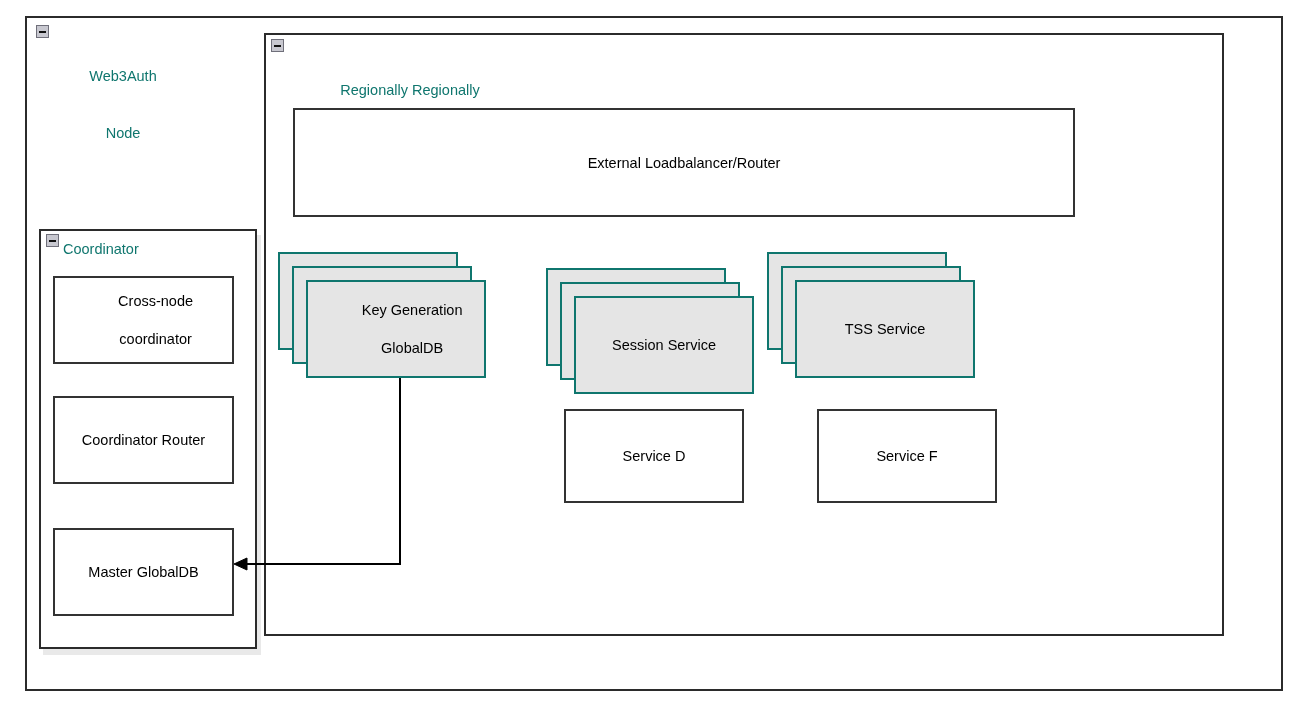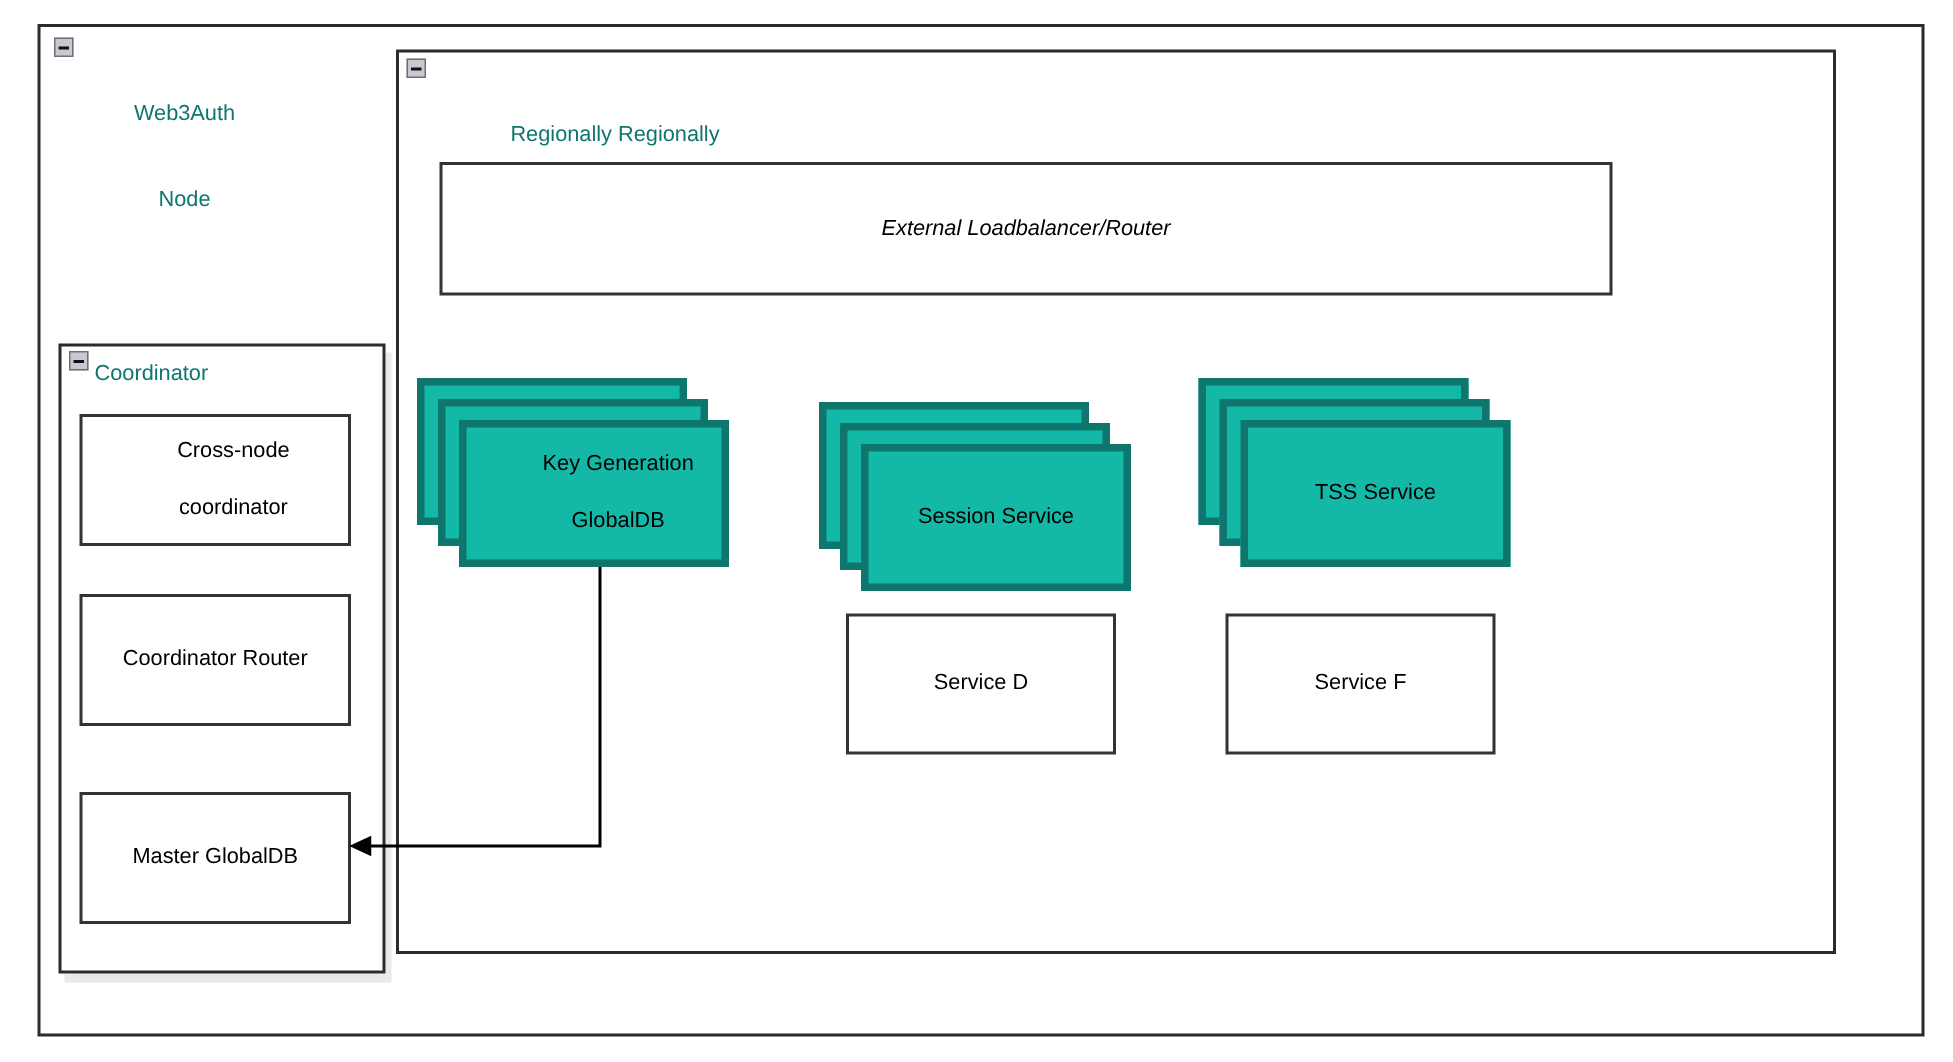--- a/index.html
+++ b/index.html
@@ -81,22 +81,22 @@
     pointer-events: none;
   }
 
   
   .stack {
     position: absolute;
   }
   .stack .layer {
     position: absolute;
     box-sizing: border-box;
-    background: #14b8a6;
-    border: 5px solid #0f766e;
+    background: #e5e5e5;
+    border: 2px solid #0f766e;
   }
   .stack .layer.back  { left: 0px;  top: 0px;  }
   .stack .layer.mid   { left: 14px; top: 14px; }
   .stack .layer.front { left: 28px; top: 28px; }
 
   
   .connector { position: absolute; overflow: visible; }
 </style>
 </head>
 <body>
@@ -112,21 +112,21 @@
   </div>
 
   <div class="container-box" style="left:264px; top:33px; width:960px; height:603px;">
   </div>
   <div class="collapse-icon" style="left:271px; top:39px;"></div>
   <div class="title-label" style="left:285px; top:43px; width:250px;">
     <div>Regionally Regionally</div>
     <div>(One Kube Cluster)</div>
   </div>
 
-  <div class="box" style="left:293px; top:108px; width:782px; height:89px;font-style:italic;">
+  <div class="box" style="left:293px; top:108px; width:782px; height:109px;">
     <div class="box-label">External Loadbalancer/Router</div>
   </div>
 
   <div class="shadow-wrap" style="left:43px; top:235px; width:218px; height:420px;"></div>
   <div class="container-box" style="left:39px; top:229px; width:218px; height:420px;"></div>
   <div class="collapse-icon" style="left:46px; top:234px;"></div>
   <div class="title-label" style="left:63px; top:240px; width:160px; text-align:left;">Coordinator</div>
 
   <div class="box" style="left:53px; top:276px; width:181px; height:88px;">
     <div class="box-label">
@@ -160,21 +160,21 @@
   </div>
 
   <div class="stack" style="left:546px; top:268px; width:212px; height:130px;">
     <div class="layer back" style="width:180px; height:98px;"></div>
     <div class="layer mid" style="width:180px; height:98px;"></div>
     <div class="layer front" style="width:180px; height:98px;">
       <div class="box-label">Session Service</div>
     </div>
   </div>
 
-  <div class="stack" style="left:799px; top:252px; width:212px; height:130px;padding-left:36px;">
+  <div class="stack" style="left:767px; top:252px; width:212px; height:130px;padding-left:36px;">
     <div class="layer back" style="width:180px; height:98px;"></div>
     <div class="layer mid" style="width:180px; height:98px;"></div>
     <div class="layer front" style="width:180px; height:98px;">
       <div class="box-label">TSS Service</div>
     </div>
   </div>
 
   <div class="box" style="left:564px; top:409px; width:180px; height:94px;">
     <div class="box-label">Service D</div>
   </div>

